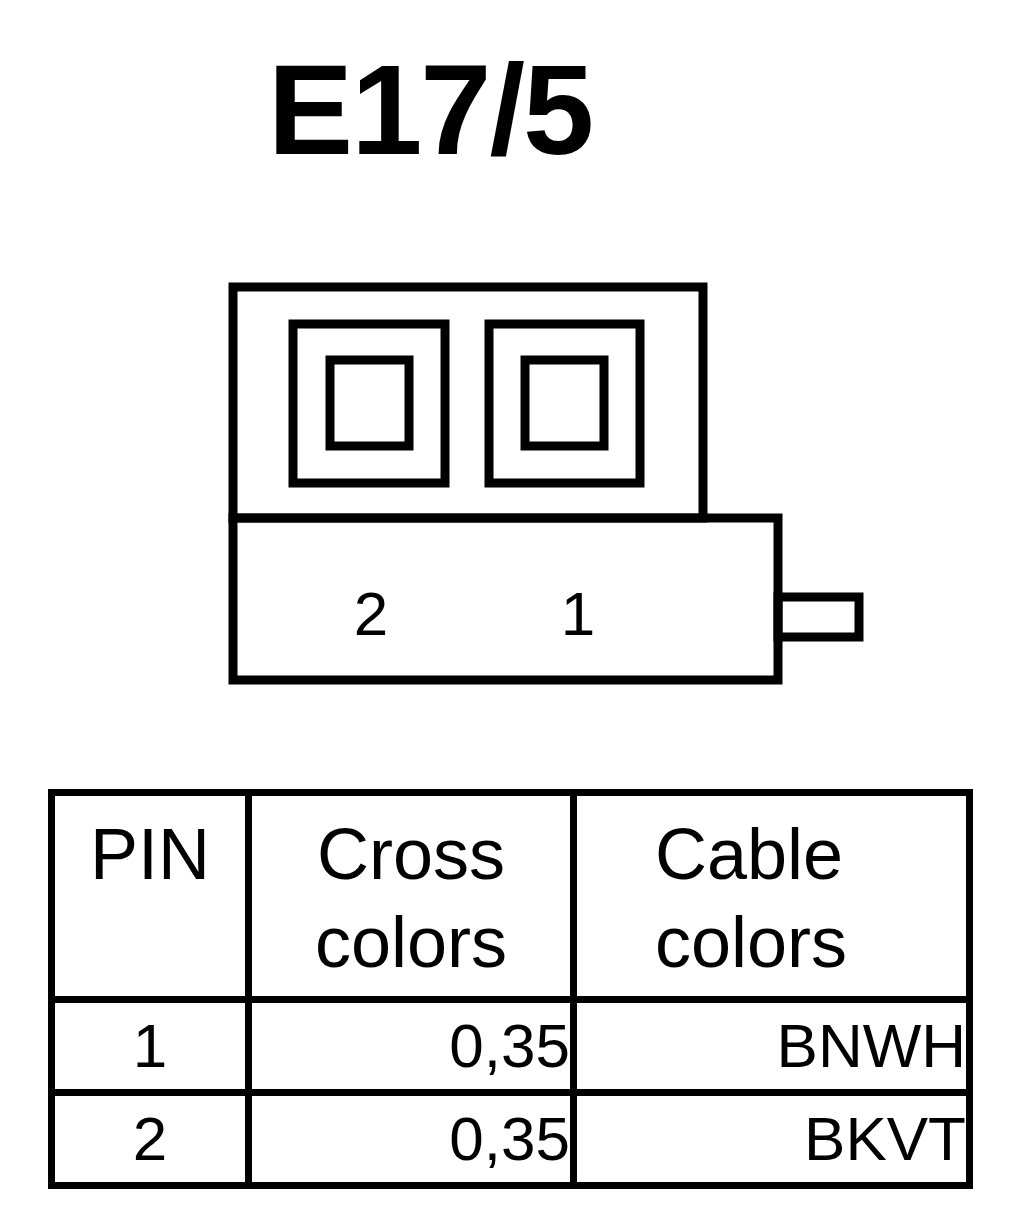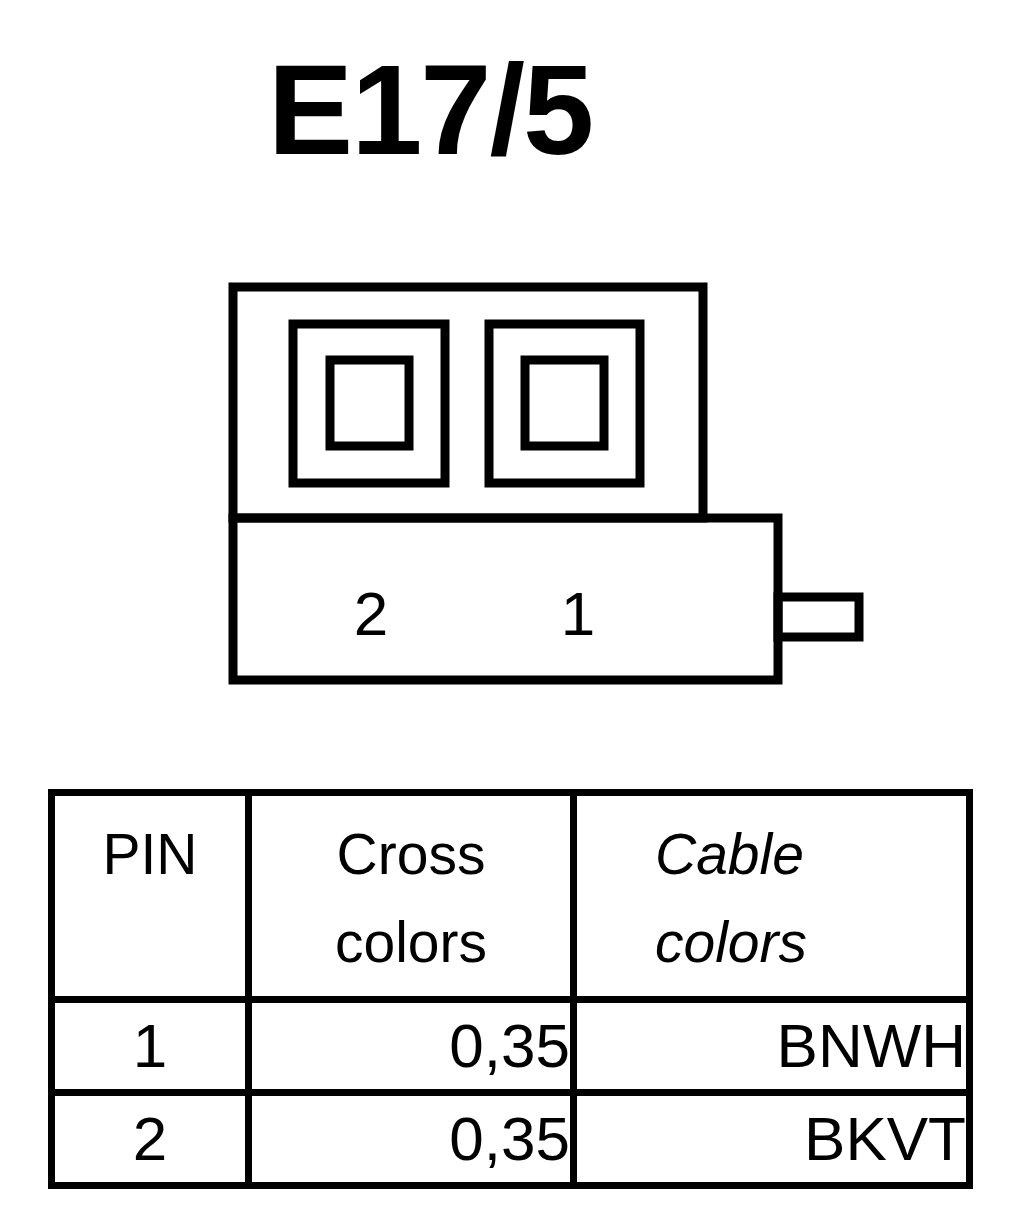--- a/index.html
+++ b/index.html
@@ -71,30 +71,29 @@
     font-family: "Liberation Sans", sans-serif;
     font-weight: normal;
     color: #000000;
     padding: 0;
     vertical-align: middle;
   }
 
   
   #pinout-table thead th {
     height: 186px;
-    font-size: 57px;
+    font-size: 72px;
     line-height: 88px;
     text-align: center;
     vertical-align: top;
     padding-top: 14px;
   }
   #pinout-table thead th.th-colors {
     text-align: left;
     padding-left: 78px;
-    font-style: italic;
   }
 
   
   #pinout-table tbody td {
     height: 86px;
     font-size: 62px;
     line-height: 86px;
   }
   #pinout-table tbody td.cell-pin {
     text-align: center;

